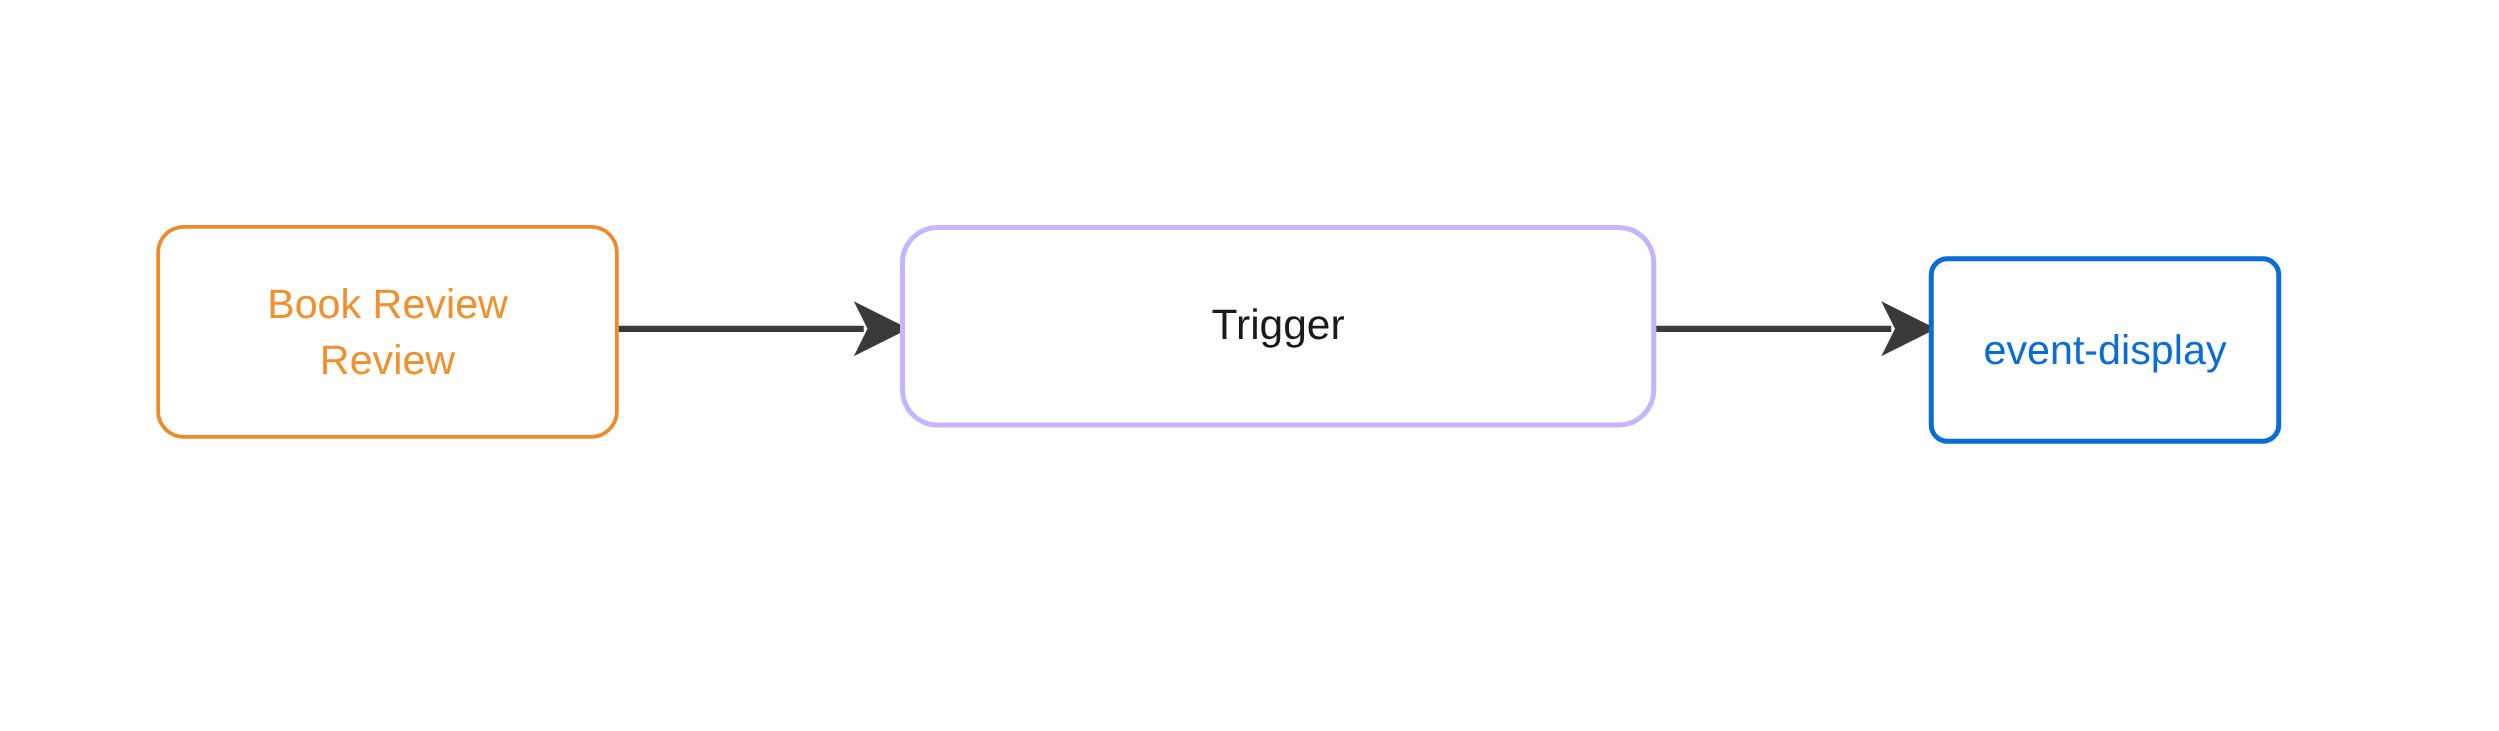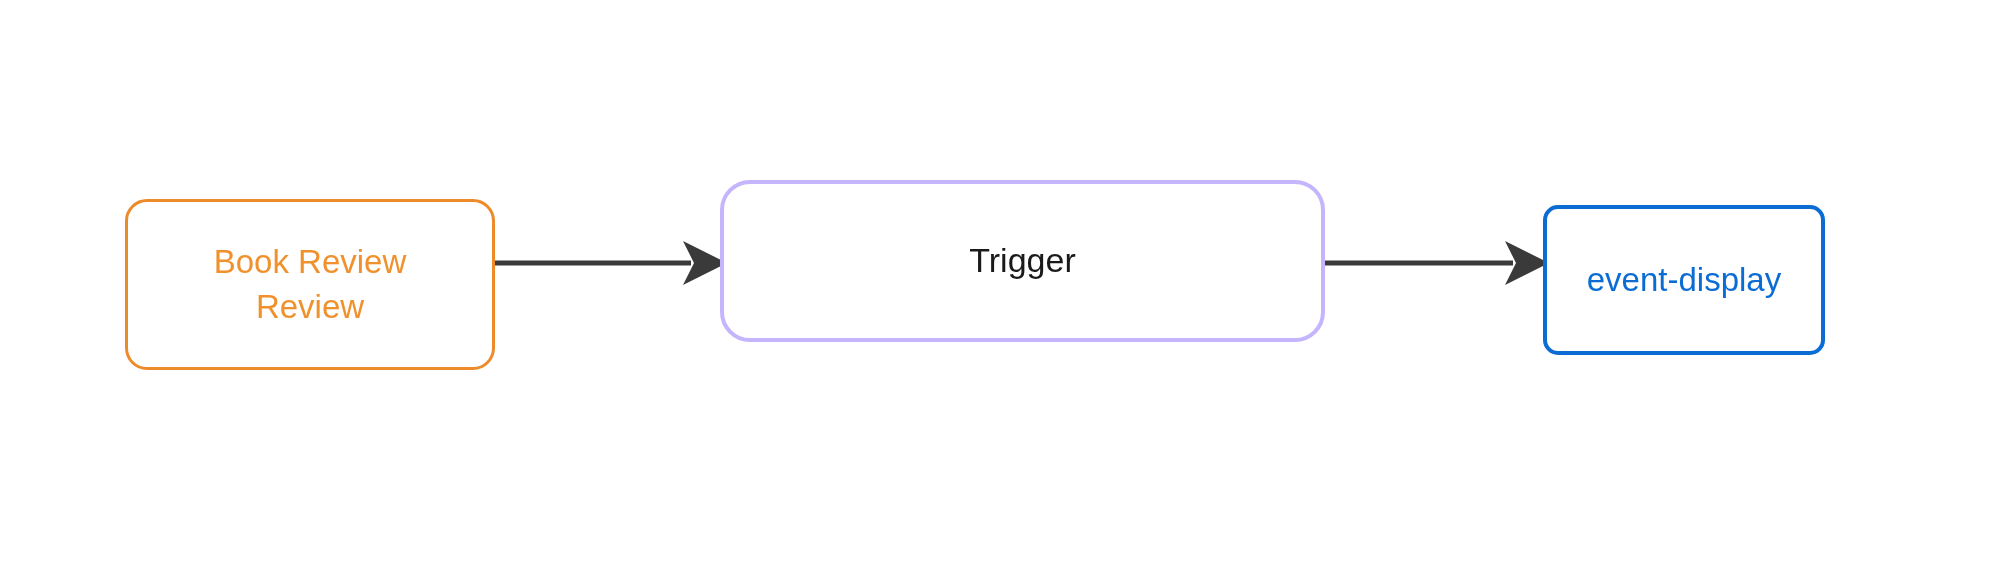--- a/index.html
+++ b/index.html
@@ -36,21 +36,21 @@
   }
 
   .node .node-line {
     display: block;
     white-space: nowrap;
   }
 
   
   #node-source {
     left: 125px;
-    top: 199px;
+    top: 180px;
     width: 370px;
     height: 171px;
     border: 3px solid #ED8B2B;
     border-radius: 22px;
     color: #F0912D;
     font-size: 33px;
   }
   #node-source .node-line { padding: 1px 0; }
 
   

